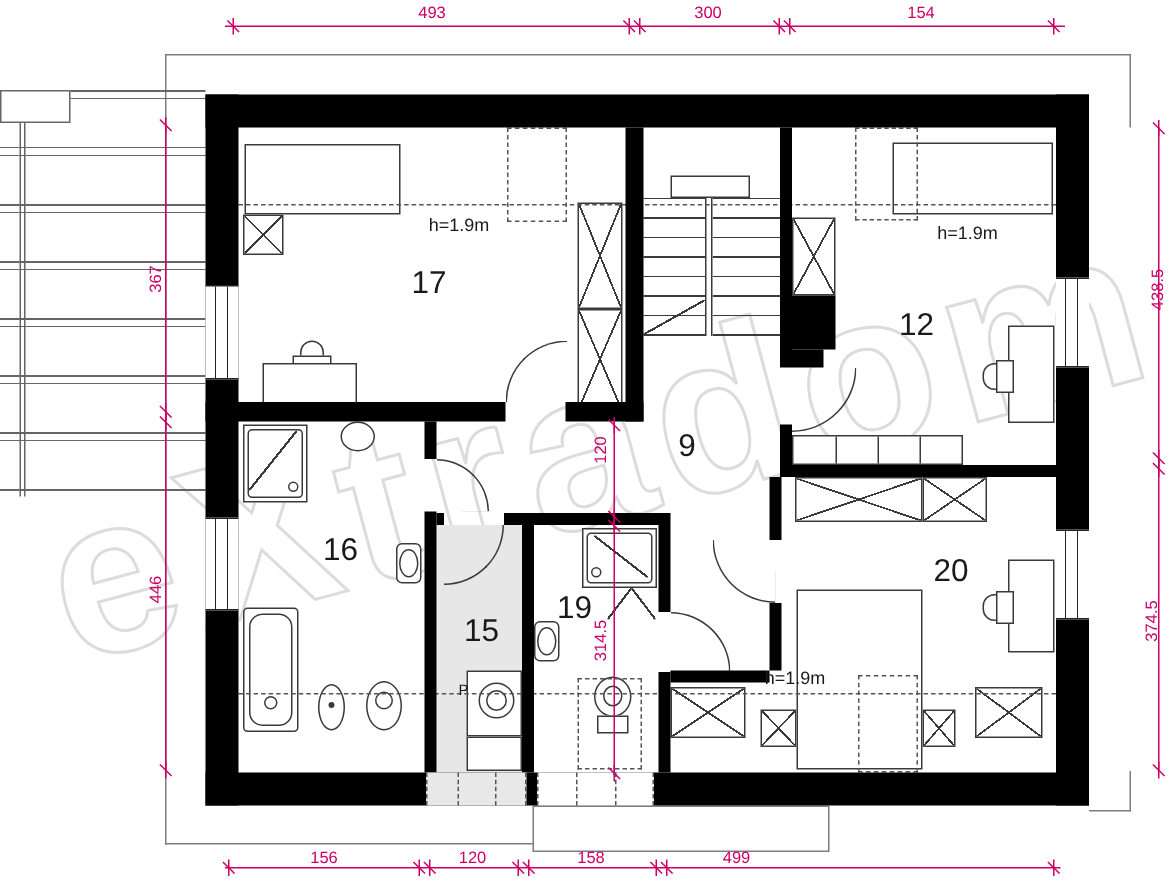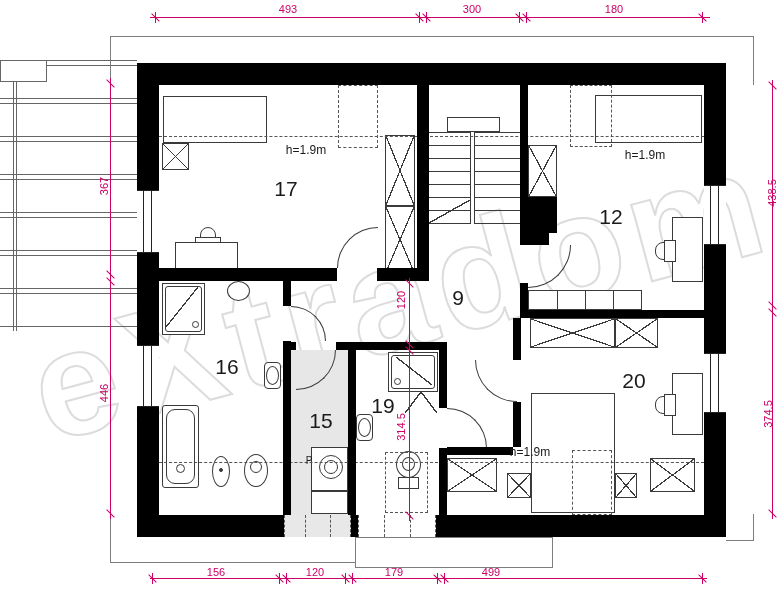--- a/index.html
+++ b/index.html
@@ -213,24 +213,24 @@
   <div class="tick" style="left:767px;top:307px"></div>
   <div class="tick" style="left:767px;top:508px"></div>
 
   <div class="tick" style="left:404px;top:278px"></div>
   <div class="tick" style="left:404px;top:339px"></div>
   <div class="tick" style="left:404px;top:345px"></div>
   <div class="tick" style="left:404px;top:510px"></div>
 
   <div class="dimlab" style="left:262px;top:3px;width:52px;height:11px">493</div>
   <div class="dimlab" style="left:446px;top:3px;width:52px;height:11px">300</div>
-  <div class="dimlab" style="left:588px;top:3px;width:52px;height:11px">180</div>
+  <div class="dimlab" style="left:588px;top:3px;width:52px;height:11px">154</div>
   <div class="dimlab" style="left:192px;top:566px;width:48px;height:11px">156</div>
   <div class="dimlab" style="left:291px;top:566px;width:48px;height:11px">120</div>
-  <div class="dimlab" style="left:370px;top:566px;width:48px;height:11px">179</div>
+  <div class="dimlab" style="left:370px;top:566px;width:48px;height:11px">158</div>
   <div class="dimlab" style="left:467px;top:566px;width:48px;height:11px">499</div>
   <div class="dimlab rot" style="left:84px;top:180px;width:40px;height:12px">367</div>
   <div class="dimlab rot" style="left:84px;top:387px;width:40px;height:12px">446</div>
   <div class="dimlab rot" style="left:748px;top:187px;width:48px;height:12px">438.5</div>
   <div class="dimlab rot" style="left:744px;top:408px;width:48px;height:12px">374.5</div>
   <div class="dimlab rot" style="left:381px;top:294px;width:40px;height:12px">120</div>
   <div class="dimlab rot" style="left:377px;top:421px;width:48px;height:12px">314.5</div>
 
   <div class="lab num" style="left:269px;top:178px;width:34px;height:22px">17</div>
   <div class="lab hn" style="left:267px;top:142px;width:78px;height:16px">h=1.9m</div>

